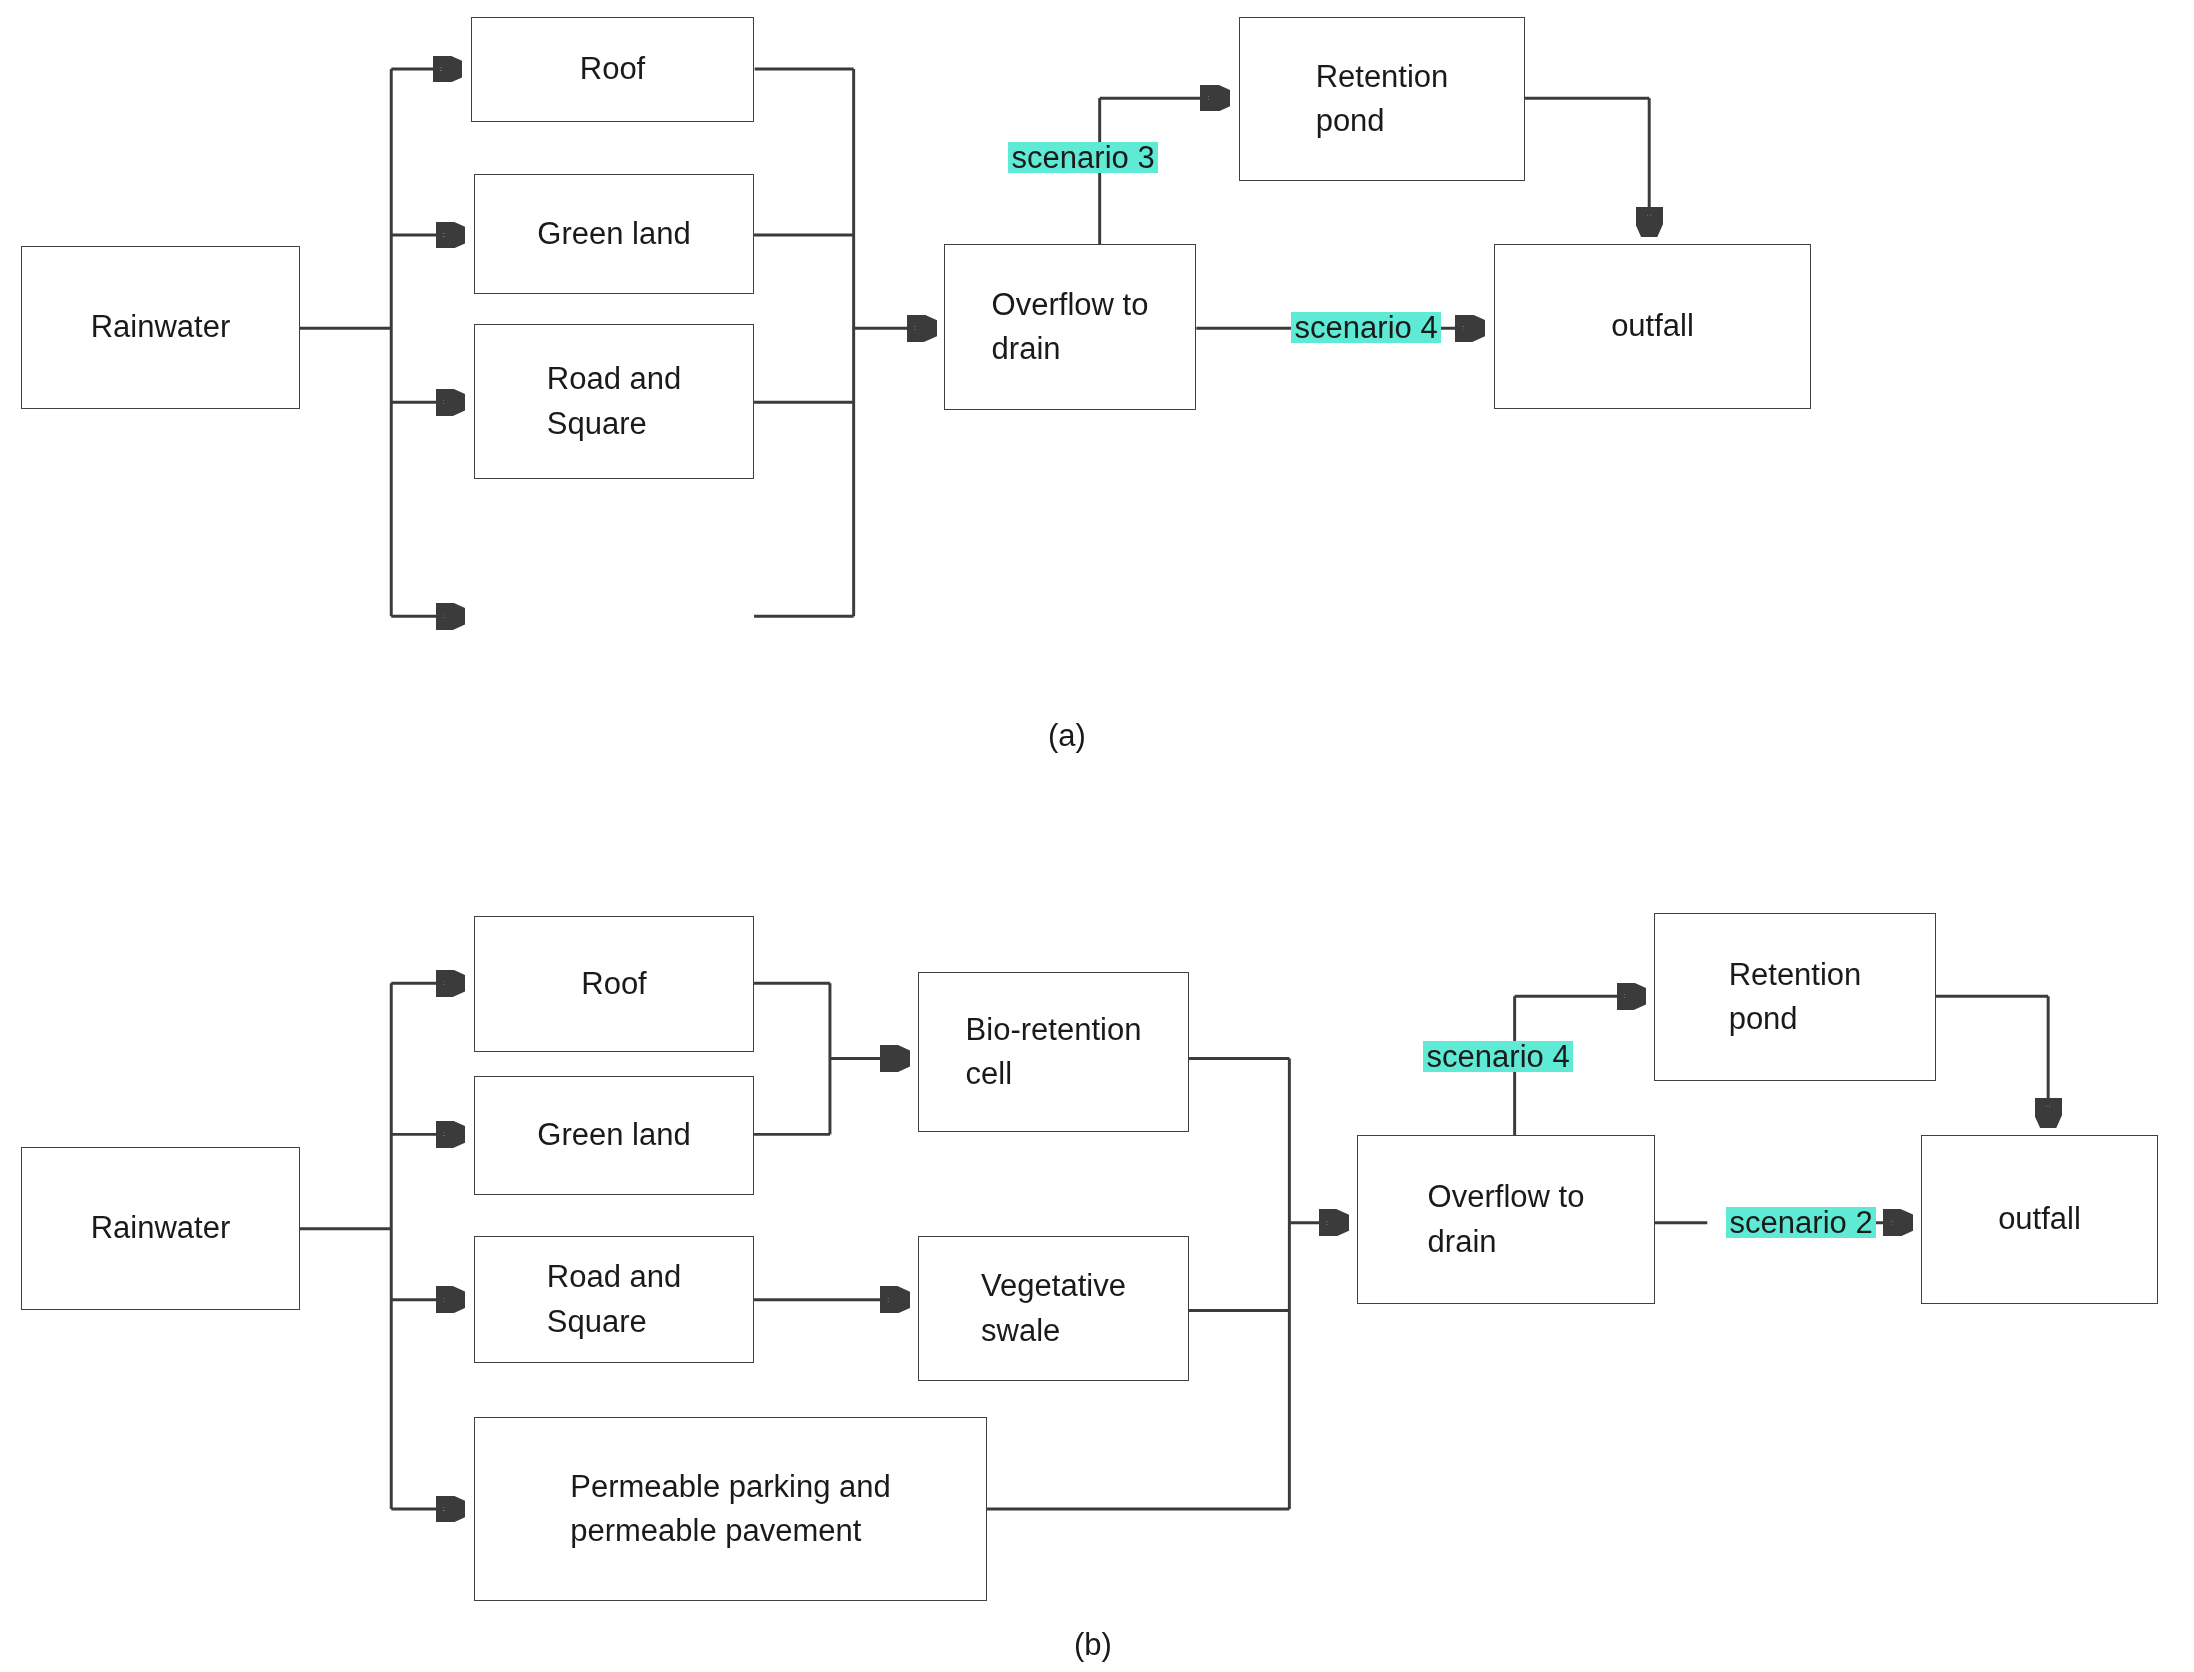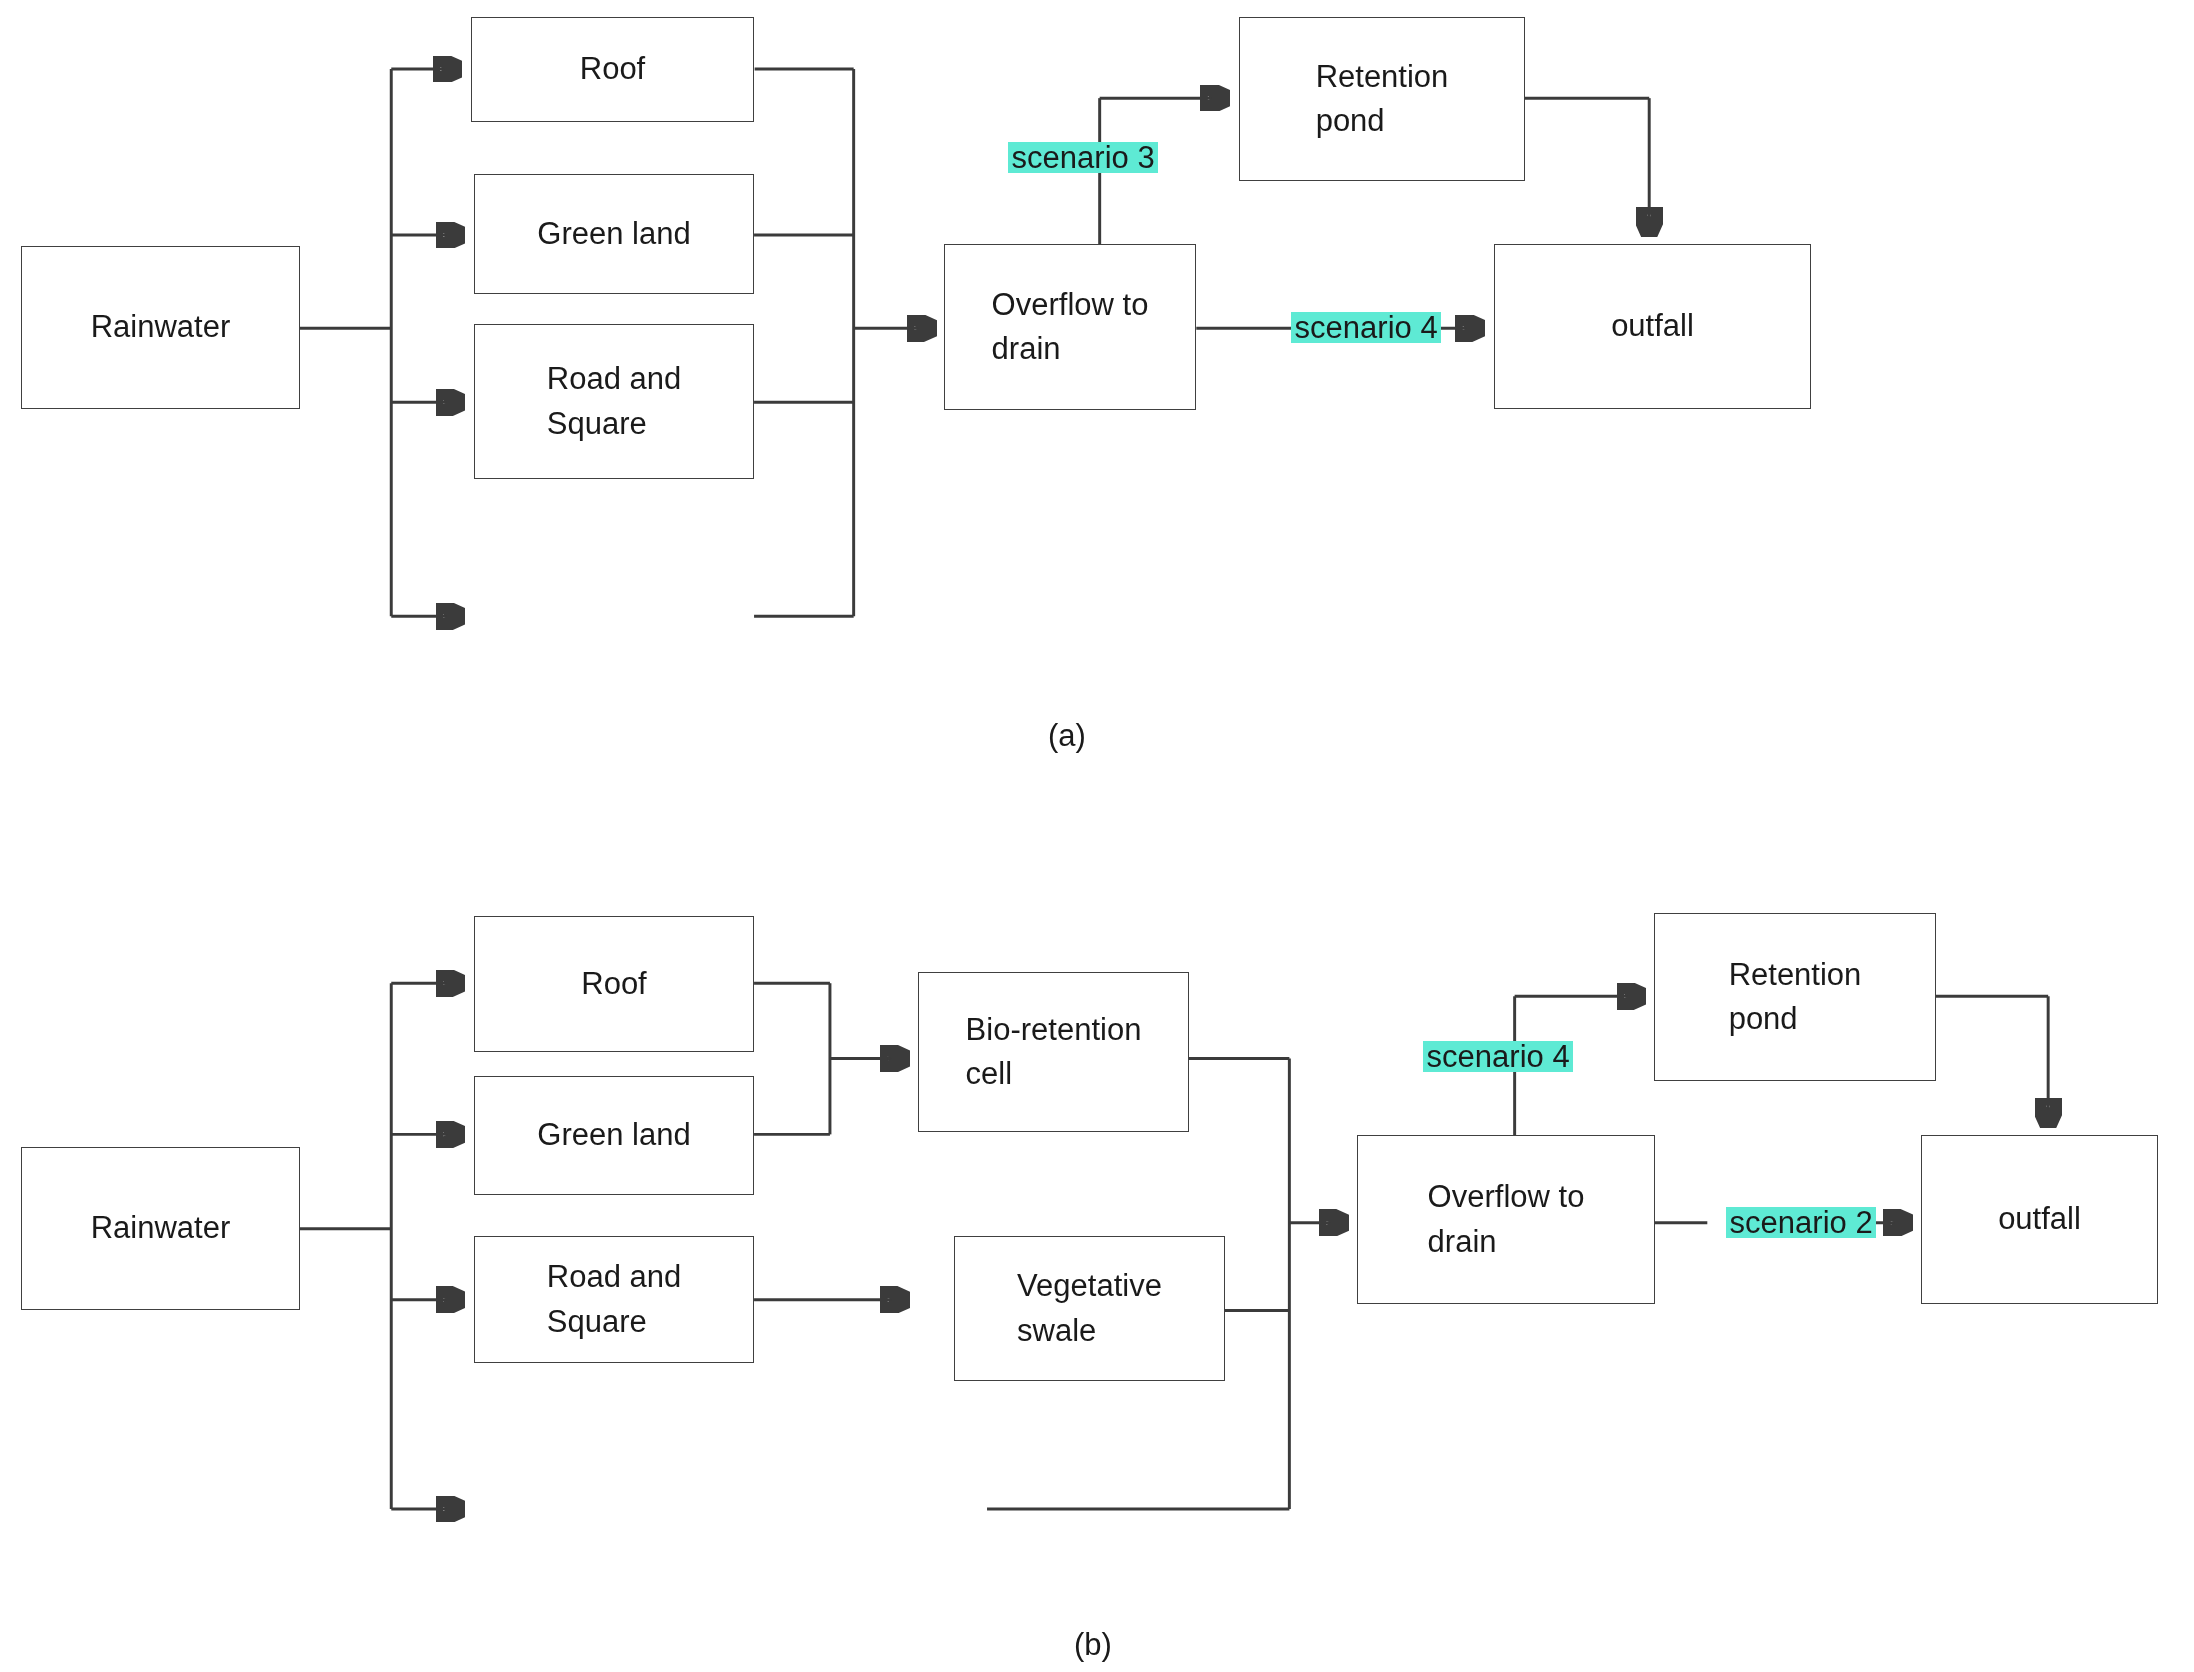--- a/index.html
+++ b/index.html
@@ -164,25 +164,27 @@
 
   <div class="node" style="left:21px;  top:1147px; width:279px; height:163px;">Rainwater</div>
 
   <div class="node" style="left:474px; top:916px; width:280px; height:136px;">Roof</div>
 
   <div class="node" style="left:474px; top:1076px; width:280px; height:119px;">Green land</div>
 
   <div class="node" style="left:474px; top:1236px; width:280px; height:127px;">Road and
 Square</div>
 
+  <div class="node" style="left:474px; top:1417px; width:513px; height:184px;">Permeable parking and
+permeable pavement</div>
 
   <div class="node" style="left:918px; top:972px; width:271px; height:160px;">Bio-retention
 cell</div>
 
-  <div class="node" style="left:918px; top:1236px; width:271px; height:145px;margin-left:36px;">Vegetative
+  <div class="node" style="left:918px; top:1236px; width:271px; height:145px;">Vegetative
 swale</div>
 
   <div class="node" style="left:1357px; top:1135px; width:298px; height:169px;">Overflow to
 drain</div>
 
   <div class="node" style="left:1654px; top:913px; width:282px; height:168px;">Retention
 pond</div>
 
   <div class="node" style="left:1921px; top:1135px; width:237px; height:169px;">outfall</div>
 

